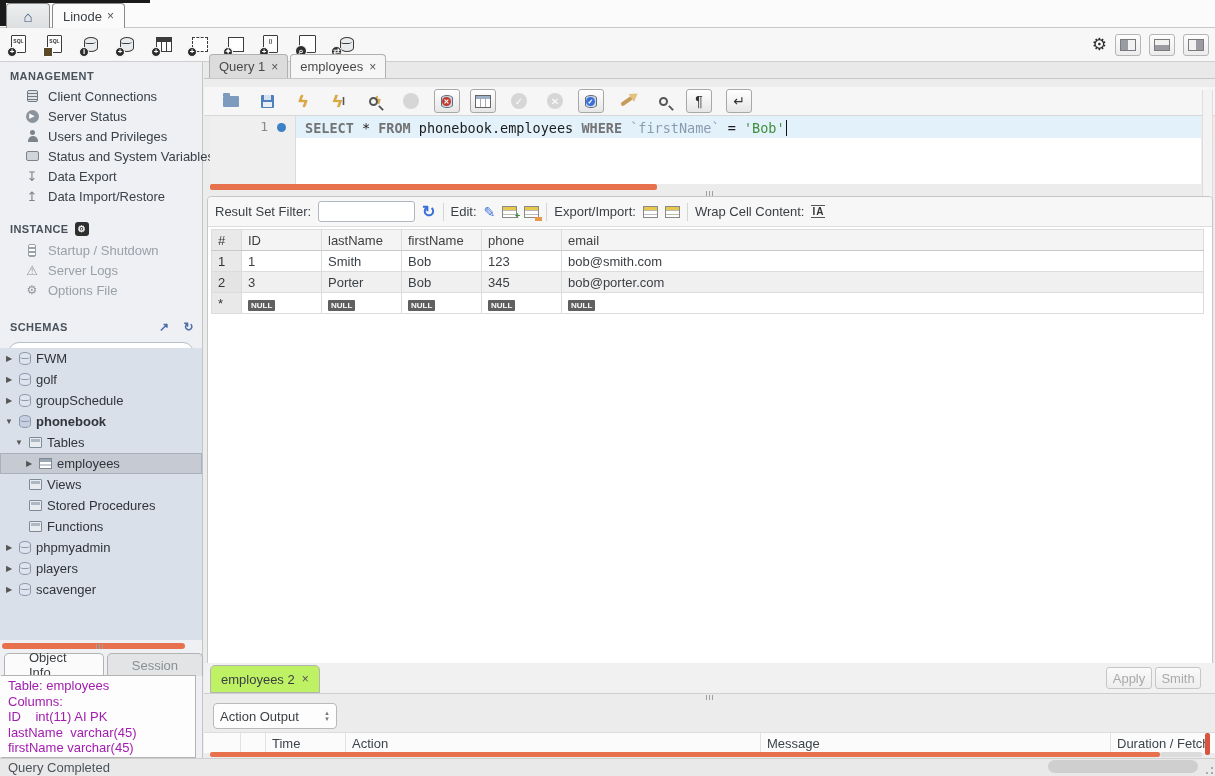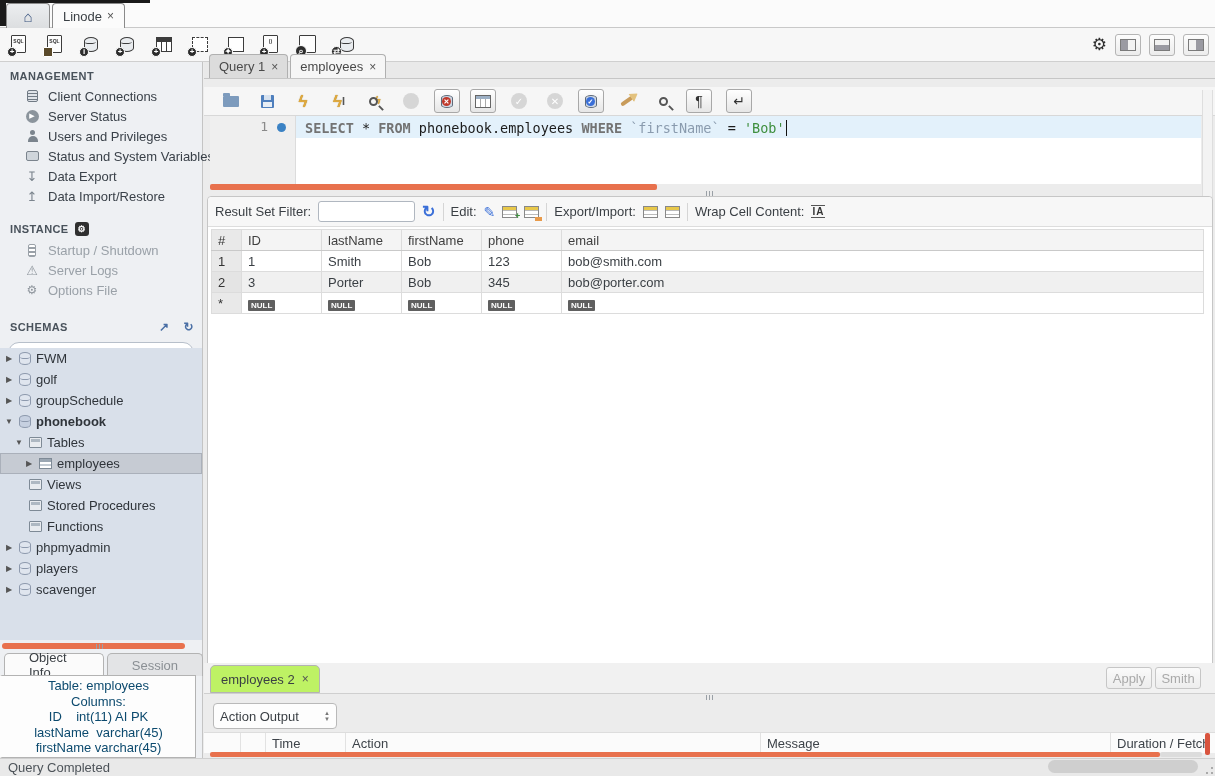--- a/index.html
+++ b/index.html
@@ -87,21 +87,21 @@
     background:linear-gradient(#9aa6b2 0 3px, transparent 3px), repeating-linear-gradient(#fff 0 2px, #c4ccd4 2px 3.5px); }
   #side-hscroll { left:2px; top:643px; width:183px; height:6px; background:#e8714d; border-radius:3px; }
   .gripv { display:flex; gap:2px; }
   .gripv i { width:1px; height:5px; background:#9aa0a6; }
 
   #info-tabs { left:0; top:652px; width:203px; height:24px; display:flex; gap:3px; padding-left:4px; align-items:flex-end; }
   .itab { height:23px; padding:0 24px; display:flex; align-items:center; border:1px solid #b3b3b3; border-bottom:none;
     border-radius:5px 5px 0 0; background:#e3e4e6; color:#8a8f94; }
   .itab.active { background:#fbfbfb; color:#3a3f44; }
   #info-body { left:0; top:675px; width:196px; height:83px; background:#fdfdfd; border:1px solid #b3b3b3;
-    border-left:2px solid #c0392b00; padding:2px 6px; color:#0c4a6e; line-height:15.5px; white-space:pre; overflow:hidden;text-align:center; }
+    border-left:2px solid #c0392b00; padding:2px 6px; color:#a21caf; line-height:15.5px; white-space:pre; overflow:hidden; }
 
   
   #statusbar { left:0; top:758px; width:1215px; height:18px; background:#e9e9e9; border-top:1px solid #cfcfcf;
     display:flex; align-items:center; padding-left:8px; color:#4d5359; }
   #status-thumb { left:1048px; top:760px; width:150px; height:13px; background:#cfcfcf; border-radius:7px; }
   #resize-grip { right:2px; bottom:2px; width:12px; height:12px; }
   #resize-grip i { position:absolute; width:2px; height:2px; background:#aaa; }
 
   
   #qtabs { left:204px; top:62px; width:1011px; height:17px; background:#e9e9e9; border-bottom:1px solid #c6c6c6;

